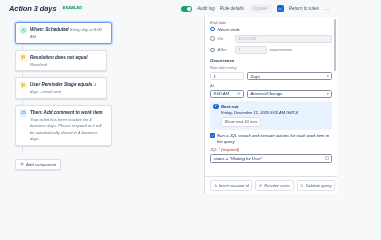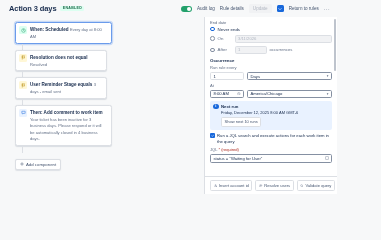--- a/index.html
+++ b/index.html
@@ -4,21 +4,21 @@
 <style>
   * { box-sizing: border-box; margin: 0; padding: 0; }
   html, body { width: 381px; height: 194px; overflow: hidden; }
   body {
     font-family: "Liberation Sans", sans-serif;
     background: #f7f8f9;
     color: #172b4d;
     font-size: 5px;
     -webkit-font-smoothing: antialiased;
   }
-  .app { position: relative; width: 337px; height: 194px; background: #f7f8f9; }
+  .app { position: relative; width: 337px; height: 194px; background: #f7f8f9; font-style: italic; }
 
   
   .topbar {
     position: absolute; top: 0; left: 0; right: 0; height: 17px;
     display: flex; align-items: center; padding: 0 4px;
     background: #f7f8f9;
   }
   .title-wrap { display: flex; align-items: center; gap: 4px; padding-left: 5px; }
   .page-title { font-size: 7.5px; font-weight: 700; color: #172b4d; letter-spacing: -.1px; }
   .badge-enabled {

